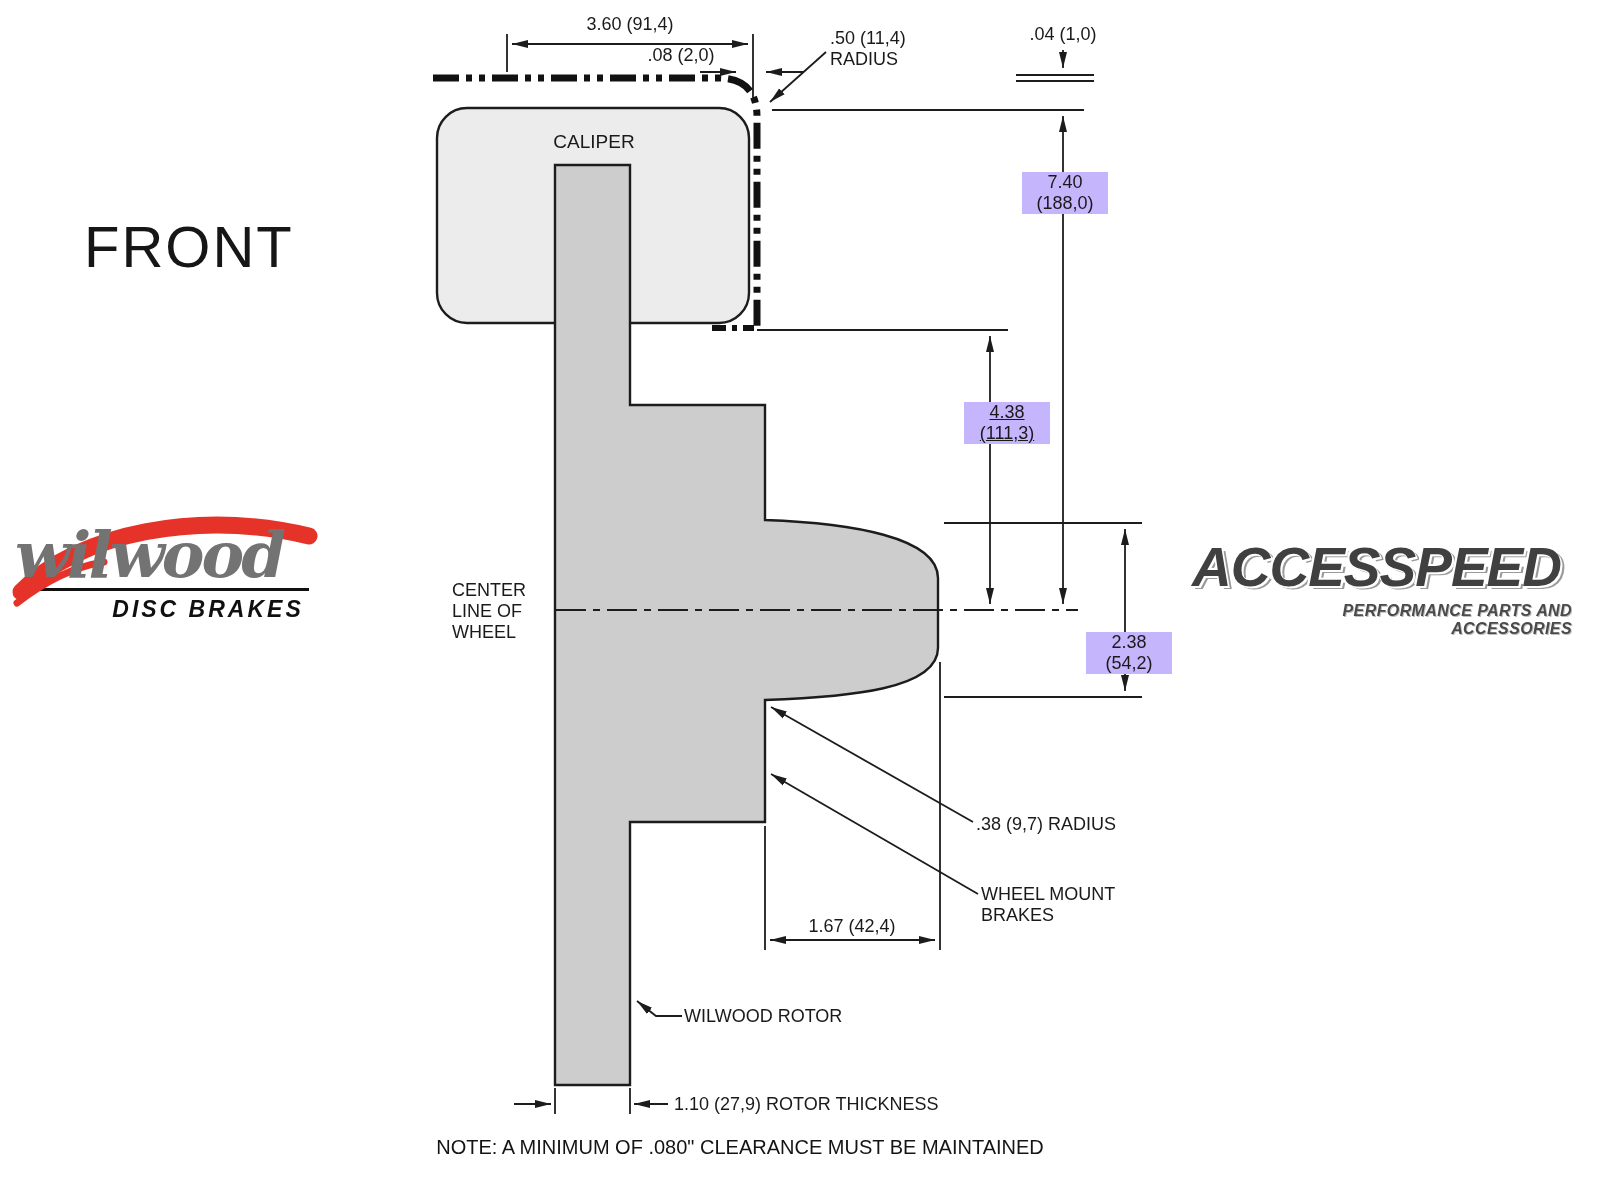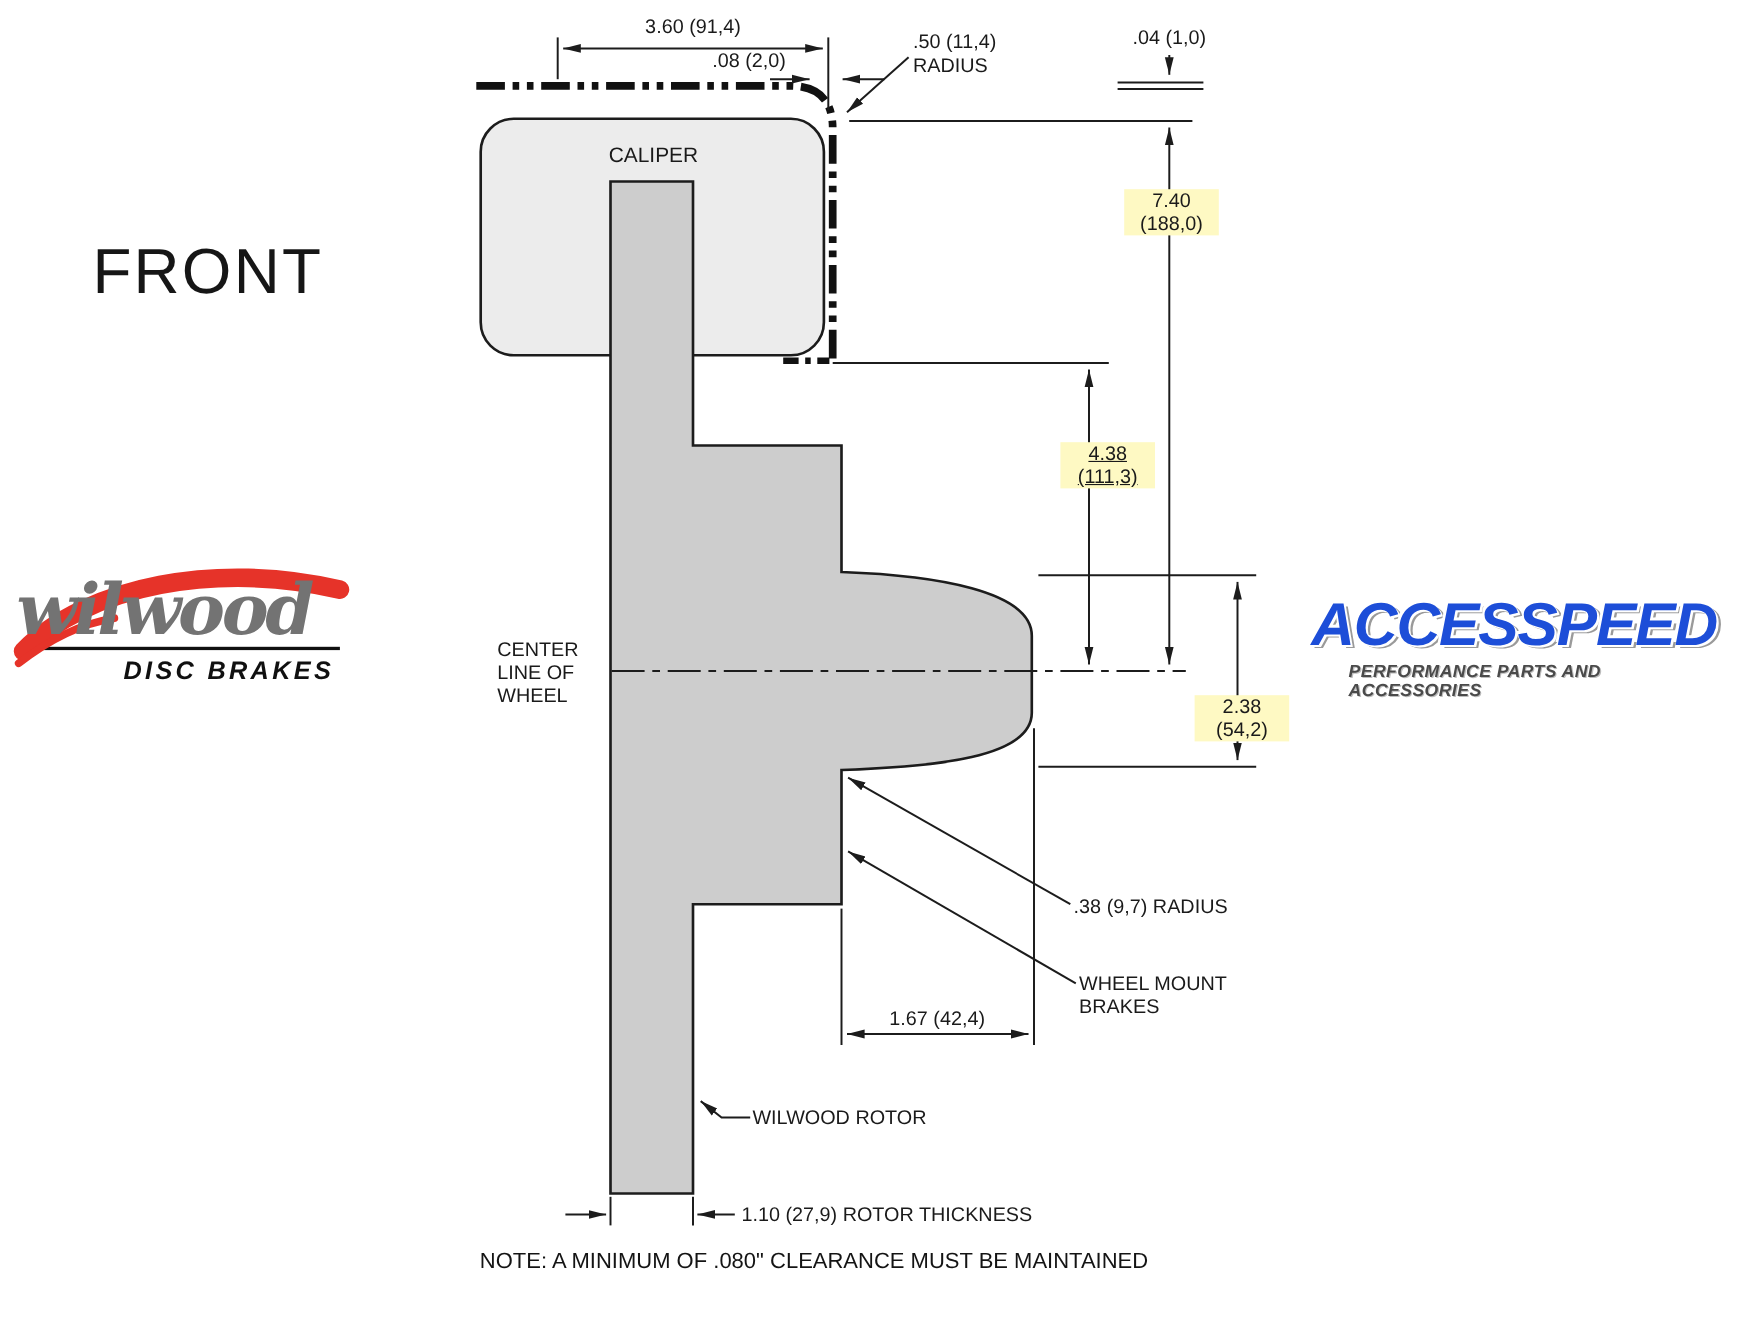--- a/index.html
+++ b/index.html
@@ -1,39 +1,39 @@
 <!DOCTYPE html>
 <html><head>
 <meta charset="utf-8">
 <style>
   html,body{margin:0;padding:0;background:#fff;}
   .stage{position:relative;width:1600px;height:1200px;background:#fff;overflow:hidden;
          font-family:"Liberation Sans", sans-serif;color:#1a1a1a;}
   .drawing{position:absolute;left:0;top:0;}
   .lbl{position:absolute;font-size:18px;line-height:21px;white-space:nowrap;color:#1a1a1a;}
   .lbl.center{text-align:center;}
-  .lbl.whitebg{background:#fef9c3;padding:0 2px;}
+  .lbl.whitebg{background:#c4b5fd;padding:0 2px;}
   .front{font-size:58px;letter-spacing:2px;color:#161616;}
   .note-block{position:absolute;left:340px;top:1134px;width:800px;text-align:center;
               font-size:20px;line-height:27px;color:#141414;}
   
   .wilwood{position:absolute;left:15px;top:522px;width:310px;}
   .wil-swoosh{position:absolute;left:-6px;top:-16px;}
   .wil-name{position:relative;z-index:2;font-family:"DejaVu Serif", serif;font-style:italic;
             font-weight:bold;font-size:64px;line-height:66px;letter-spacing:-3px;color:#737373;}
   .wil-rule{height:3px;background:#101010;width:272px;margin:0 0 5px 22px;}
   .wil-sub{font-style:italic;font-weight:bold;font-size:23px;letter-spacing:3px;
            color:#101010;margin-left:76px;text-align:center;}
   
   .accesspeed{position:absolute;left:1192px;top:538px;width:380px;}
   .acc-name{font-weight:bold;font-style:italic;font-size:55px;line-height:58px;
-            letter-spacing:-1px;color:#1d4ed8;
+            letter-spacing:-1px;color:#404040;
             text-shadow:-2px -2px 0 #ffffff,2px 2px 0 #ffffff,4px 3px 0 #9a9a9a;}
   .acc-sub{margin-top:6px;margin-left:34px;font-weight:bold;font-style:italic;font-size:16px;
-           color:#4a4a4a;letter-spacing:0.4px;text-shadow:1px 1px 0 #bdbdbd;}
+           color:#4a4a4a;letter-spacing:0.4px;text-shadow:1px 1px 0 #bdbdbd;text-align:right;}
 </style>
 </head>
 <body>
 
 <div class="stage">
 
   <svg class="drawing" width="1600" height="1200" viewBox="0 0 1600 1200">
     <defs>
       <marker id="ah" viewBox="0 0 16 10" refX="16" refY="5" markerWidth="16" markerHeight="10" markerUnits="userSpaceOnUse" orient="auto-start-reverse">
         <path d="M0,1 L16,5 L0,9 Z" fill="#1c1c1c"></path>

